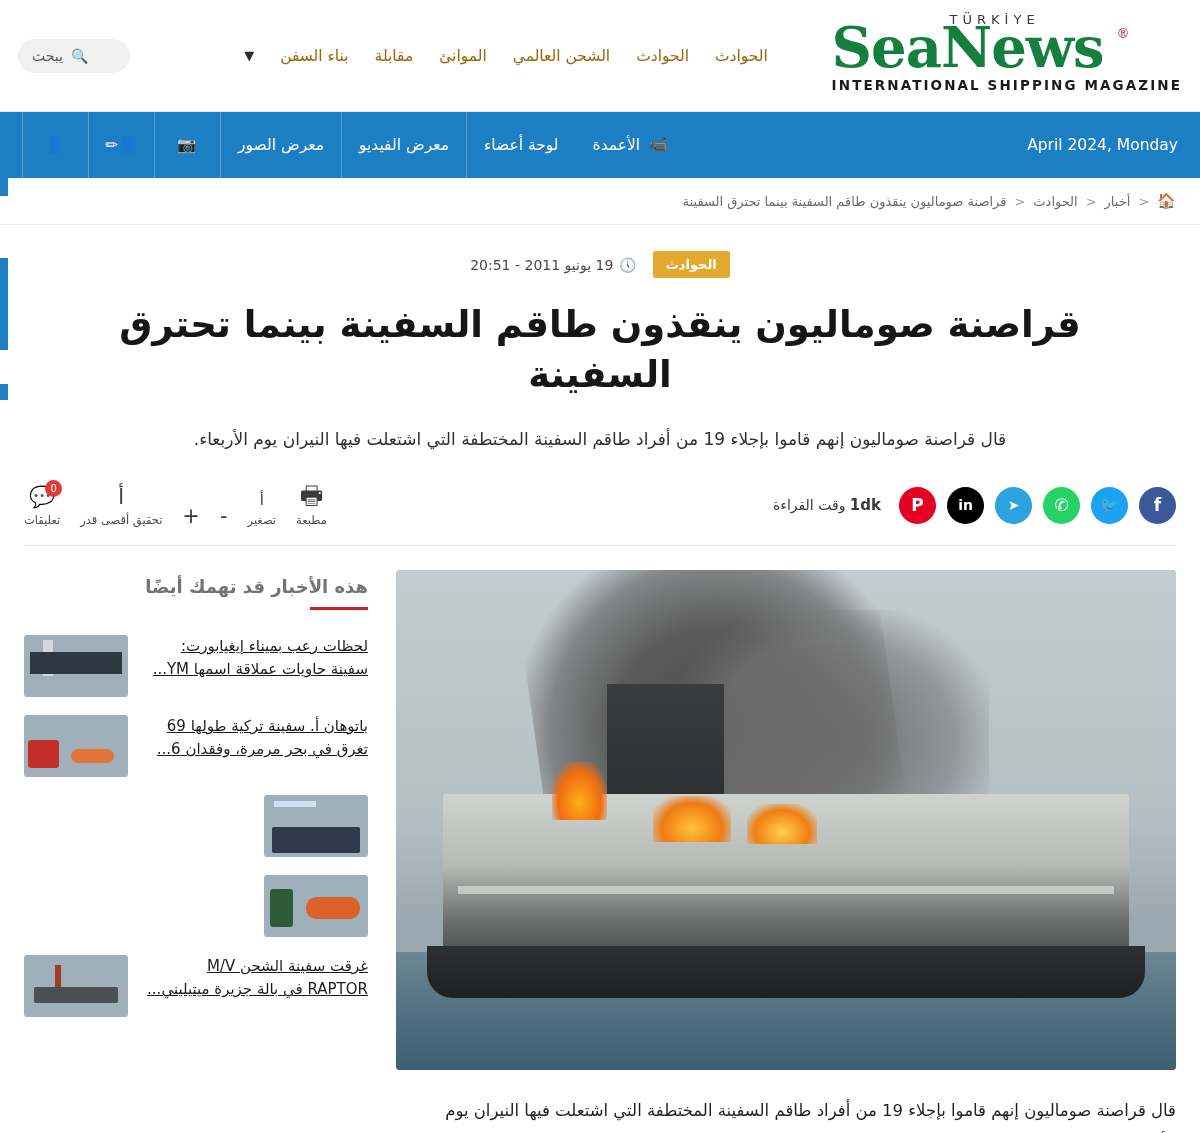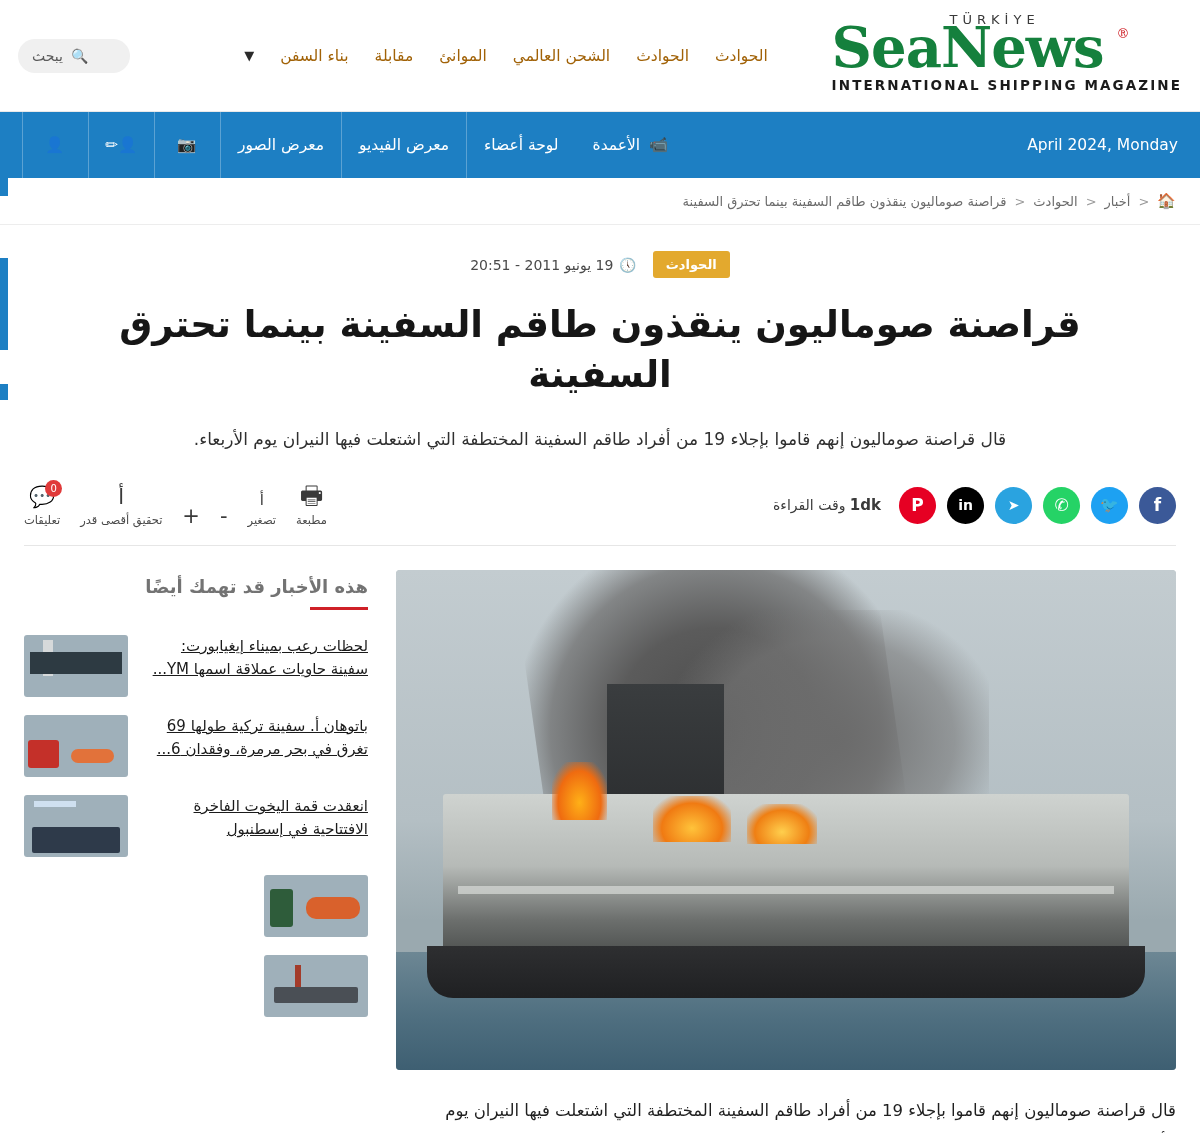--- a/index.html
+++ b/index.html
@@ -433,25 +433,25 @@
 
       <div class="side-item">
         <div class="txt">لحظات رعب بميناء إيغيابورت: سفينة حاويات عملاقة اسمها YM...</div>
         <div class="thumb t1"></div>
       </div>
       <div class="side-item">
         <div class="txt">باتوهان أ. سفينة تركية طولها 69 تغرق في بحر مرمرة، وفقدان 6...</div>
         <div class="thumb t2"></div>
       </div>
       <div class="side-item">
-        <div class="txt">انعقدت قمة اليخوت الفاخرة الافتتاحية في إسطنبول</div>
         <div class="thumb t3"></div>
       </div>
       <div class="side-item">
         <div class="thumb t4"></div>
       </div>
       <div class="side-item">
+        <div class="txt">غرقت سفينة الشحن M/V RAPTOR في بالة جزيرة ميتيليني...</div>
         <div class="thumb t5"></div>
       </div>
     </div>
 
   </div>
 </div>
 
 </body></html>

